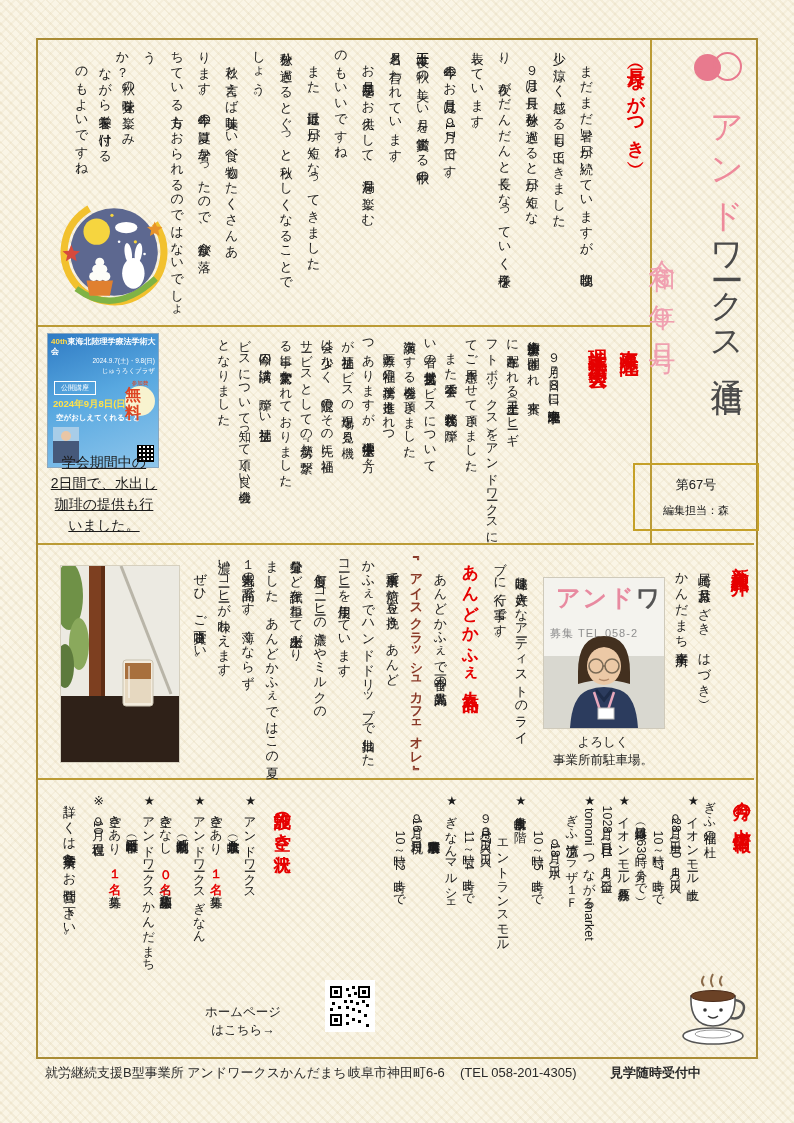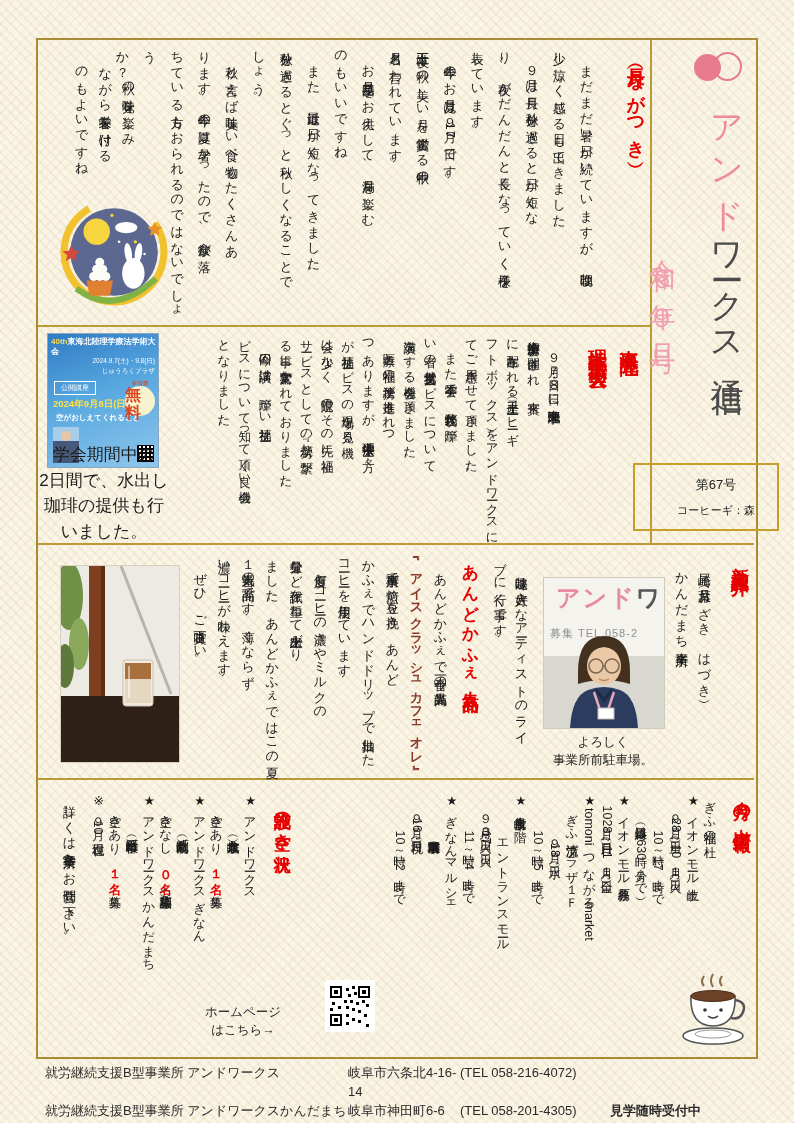--- a/index.html
+++ b/index.html
@@ -21,21 +21,21 @@
   .maroon { color:#8a3a28; font-weight:bold; }
 
   
   .logo-icon { position:absolute; left:694px; top:52px; width:50px; height:32px; }
   .logo-icon .c1 { position:absolute; left:0; top:2px; width:27px; height:27px; border-radius:50%; background:#e87a8e; }
   .logo-icon .c2 { position:absolute; left:19px; top:0; width:25px; height:25px; border-radius:50%; border:2px solid #e87a8e; background:transparent; }
   .logo-title { right:50px; top:92px; font-size:33px; letter-spacing:5px; line-height:1; }
   .logo-accent { color:#ee8a9b; }
   .logo-rest { color:#4a4a4a; }
   .issue-date { right:119px; top:238px; font-size:27px; letter-spacing:6px; color:#f0a0b0; line-height:1; }
-  .issue-box { position:absolute; left:633px; top:463px; width:122px; height:64px; border:2px solid #c5a028; display:flex; flex-direction:column; align-items:center; justify-content:center; gap:9px;padding-left:20px; }
+  .issue-box { position:absolute; left:633px; top:463px; width:122px; height:64px; border:2px solid #c5a028; display:flex; flex-direction:column; align-items:center; justify-content:center; gap:9px; }
   .issue-no { font-size:13px; color:#222; }
   .issue-editor { font-size:11px; color:#222; }
 
   
   .s1-heading { right:146px; top:54px; font-size:18px; letter-spacing:2px; }
   .s1-body { right:194px; top:42px; height:284px; font-size:13px; line-height:2.1; letter-spacing:1px; }
   .s1-tail { right:654px; top:58px; height:170px; font-size:13px; line-height:1.8; letter-spacing:1px; }
   .tsukimi { position:absolute; left:58px; top:190px; width:112px; height:126px; }
 
   
@@ -49,21 +49,21 @@
   .p-lecture { display:inline-block; border:1px solid #fff; font-size:7px; padding:1px 6px; margin:2px 0 0 6px; }
   .p-date { font-size:9.5px; font-weight:bold; color:#ffe24a; padding:3px 0 0 5px; }
   .p-talk { font-size:7.5px; font-weight:bold; color:#fff; padding:2px 16px 0 8px; }
   .p-fee { position:absolute; right:3px; top:52px; width:30px; height:30px; border-radius:50%; background:#f8f3cf; color:#d42; display:flex; flex-direction:column; align-items:center; justify-content:center; line-height:1.1; }
   .p-fee .l1 { font-size:5.5px; }
   .p-fee .l2 { font-size:16px; font-weight:bold; }
   .p-person { position:absolute; left:5px; bottom:4px; width:26px; height:36px; background:linear-gradient(#a8cde8 0 38%,#46597a 38%); }
   .p-person::before { content:''; position:absolute; left:8px; top:4px; width:10px; height:10px; border-radius:50%; background:#e9c6a6; }
   .p-qr { position:absolute; right:4px; bottom:5px; width:17px; height:17px; background-color:#fff;
     background-image:repeating-linear-gradient(0deg,#000 0 2px,transparent 2px 4px),repeating-linear-gradient(90deg,#000 0 2px,#fff 2px 4px); }
-  .poster-caption { position:absolute; left:38px; top:442px; width:132px; text-align:center; font-size:17px; line-height:1.5; }
+  .poster-caption { position:absolute; left:38px; top:452px; width:132px; text-align:center; font-size:14px; line-height:1.5;text-decoration:underline; }
 
   
   .s3-heading { right:42px; top:553px; font-size:18px; letter-spacing:2px; }
   .s3-name { right:79px; top:563px; font-size:13px; line-height:1.75; letter-spacing:1px; }
   .photo-staff { position:absolute; left:543px; top:577px; width:120px; height:150px; overflow:hidden; background:linear-gradient(#f4f3ee 0 52%, #d9d8d0 52%); border:1px solid #cfcabb; }
   .sign-line { position:absolute; left:12px; top:4px; font-size:24px; font-weight:bold; letter-spacing:2px; }
   .sign-accent { color:#e88aa0; }
   .sign-rest { color:#555; }
   .sign-sub { position:absolute; left:6px; top:48px; font-size:11px; color:#8f8f8f; letter-spacing:1px; }
   .person-svg { position:absolute; left:0; top:0; }
@@ -103,21 +103,21 @@
   <div class="gline" style="left:38px; top:778px; width:716px; height:2px;"></div>
 
   <div class="logo-icon">
     <div class="c1"></div>
       <div class="c2"></div>
   </div>
   <div class="vtext logo-title"><span class="logo-accent">アンド</span><span class="logo-rest">ワークス通信</span></div>
   <div class="vtext issue-date">令和６年９月号</div>
   <div class="issue-box">
     <div class="issue-no">第67号</div>
-    <div class="issue-editor">コーヒーギ：森</div>
+    <div class="issue-editor">編集担当：森</div>
   </div>
 
   <div class="vhead s1-heading">長月（ながつき）</div>
   <div class="vtext s1-body">　まだまだ暑い日が続いていますが、朝晩は
 少し涼しく感じる日も出てきました。
 　９月は長月、秋分を過ぎると日が短くな
 り、夜がだんだんと長くなっていく様子を
 表しています。
 　今年のお月見は９月17日です。
 十五夜は秋の美しい月を鑑賞する中秋の
@@ -338,26 +338,20 @@
       <circle cx="39" cy="38" r="1.8" fill="#333"></circle>
         <circle cx="55" cy="38" r="1.8" fill="#333"></circle>
       <path d="M42,44 q5,4 10,0" stroke="#333" stroke-width="1.4" fill="none"></path>
       <ellipse cx="47" cy="64" rx="30" ry="8" fill="#ffffff" stroke="#555" stroke-width="1.6"></ellipse>
       <ellipse cx="47" cy="62" rx="18" ry="4" fill="none" stroke="#999" stroke-width="1"></ellipse>
     </svg>
   </div>
 
   <div class="footer">
     <div class="f-row">
-      <span class="f-name">就労継続支援B型事業所 アンドワークス</span>
-      <span class="f-addr">岐阜市六条北4-16-14</span>
-      <span class="f-tel">(TEL 058-216-4072)</span>
-      <span class="f-note"></span>
-    </div>
-    <div class="f-row">
       <span class="f-name">就労継続支援B型事業所 アンドワークスかんだまち</span>
       <span class="f-addr">岐阜市神田町6-6</span>
       <span class="f-tel">(TEL 058-201-4305)</span>
       <span class="f-note">見学随時受付中</span>
     </div>
   </div>
 
 </div>
 
 </body></html>

